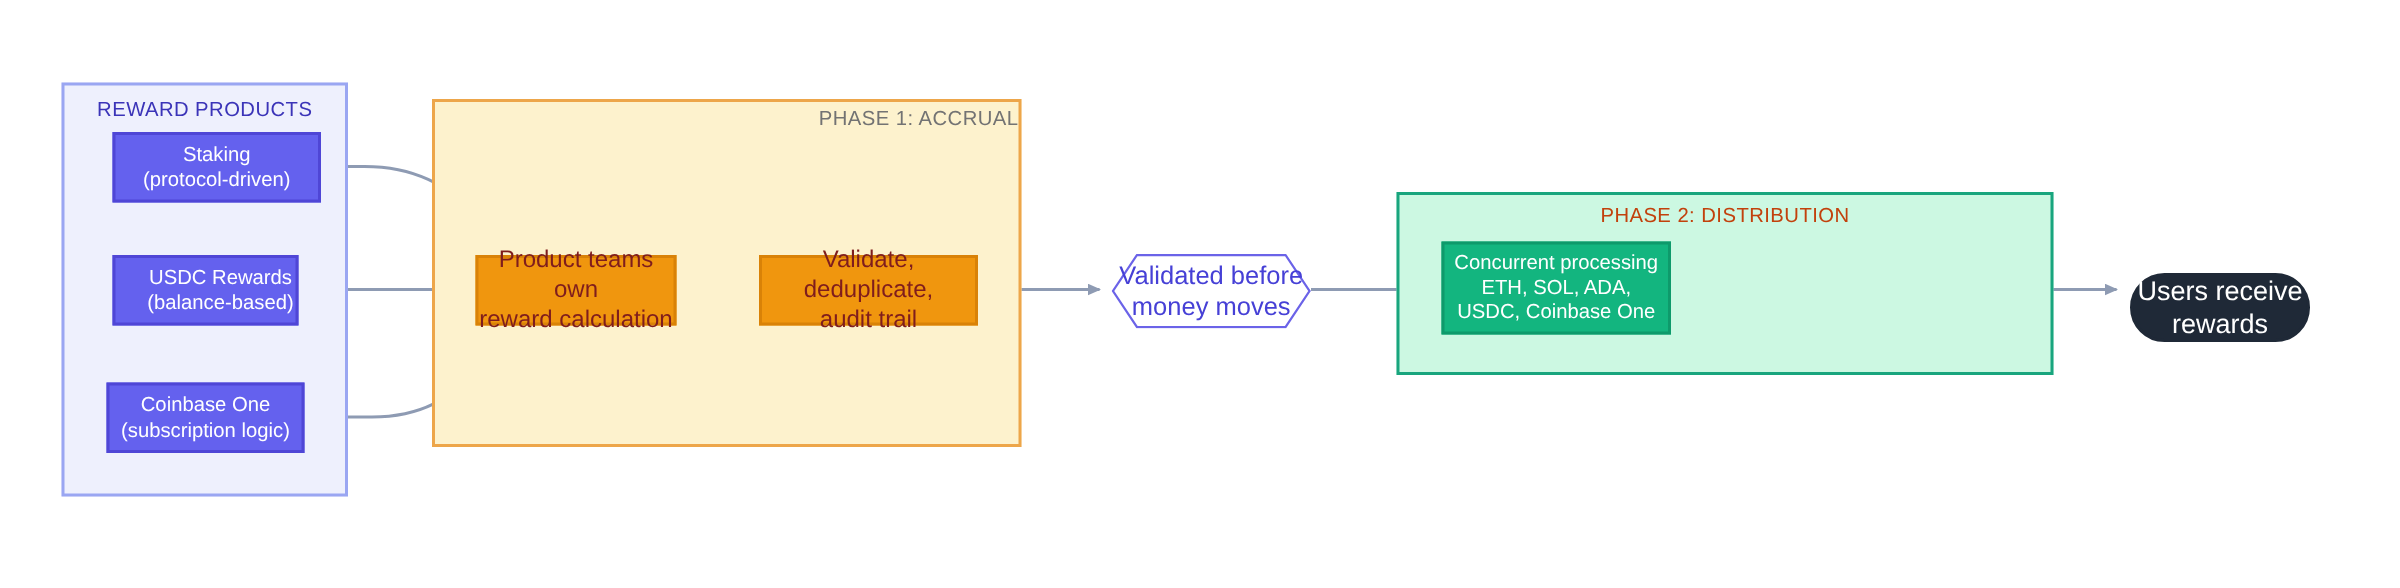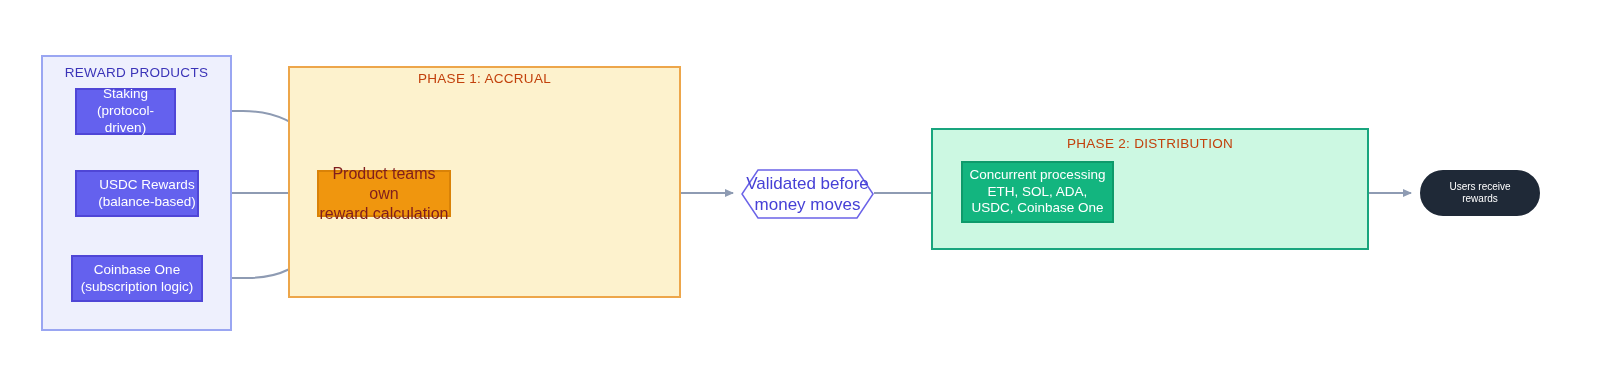--- a/index.html
+++ b/index.html
@@ -55,21 +55,22 @@
     color: #3b34b8;
   }
 
   #group-phase1 {
     left: 288px; top: 66px;  width: 393px; height: 232px;
     background: #fdf2cd;
     border-color: #eda64a;
   }
   #group-phase1 .group-title {
     top: 3px;
-    color: #c2410c;
+    color: #737373;
+    text-align: right;
   }
 
   #group-phase2 {
     left: 931px; top: 128px; width: 438px; height: 122px;
     background: #ccf8e2;
     border-color: #19a57e;
   }
   #group-phase2 .group-title {
     top: 6px;
     color: #c2410c;
@@ -104,26 +105,27 @@
   .node-green {
     background: #13b57f;
     border-color: #0e9a6b;
     color: #ffffff;
     font-size: 13.5px;
   }
   .node-final {
     background: #1f2937;
     border-color: #1f2937;
     color: #ffffff;
-    font-size: 10px;
+    font-size: 18px;
     border-radius: 26px;
-  }
-
-  
-  #node-staking    { left: 75px;  top: 88px;  width: 101px; height: 47px; text-align: center; }
+    margin-top: 12px;
+  }
+
+  
+  #node-staking    { left: 75px;  top: 88px;  width: 139px; height: 47px; text-align: center; }
   #node-usdc       { left: 75px;  top: 170px; width: 124px; height: 47px; padding-left: 20px; }
   #node-coinbase   { left: 71px;  top: 255px; width: 132px; height: 47px; }
 
   #node-calc       { left: 317px; top: 170px; width: 134px; height: 47px; }
   #node-validate   { left: 506px; top: 170px; width: 146px; height: 47px; }
 
   #node-concurrent { left: 961px; top: 161px; width: 153px; height: 62px; }
   #node-double     { left: 1170px;top: 170px; width: 171px; height: 47px; }
 
   #node-users      { left: 1420px;top: 170px; width: 120px; height: 46px; }
@@ -209,20 +211,24 @@
   <div class="node node-purple" id="node-coinbase">
     <span class="lbl">Coinbase One
 (subscription logic)</span>
   </div>
 
   <div class="node node-orange" id="node-calc">
     <span class="lbl">Product teams own
 reward calculation</span>
   </div>
 
+  <div class="node node-orange" id="node-validate">
+    <span class="lbl">Validate, deduplicate,
+audit trail</span>
+  </div>
 
   <div id="node-hex">
     <svg class="hex-bg" viewBox="0 0 133 50" preserveAspectRatio="none">
       <polygon points="17,1 116,1 132,25 116,49 17,49 1,25" fill="#ffffff" stroke="#6b63e8" stroke-width="1.5"></polygon>
     </svg>
     <div class="hex-text">Validated before
 money moves</div>
   </div>
 
   <div class="node node-green" id="node-concurrent">

